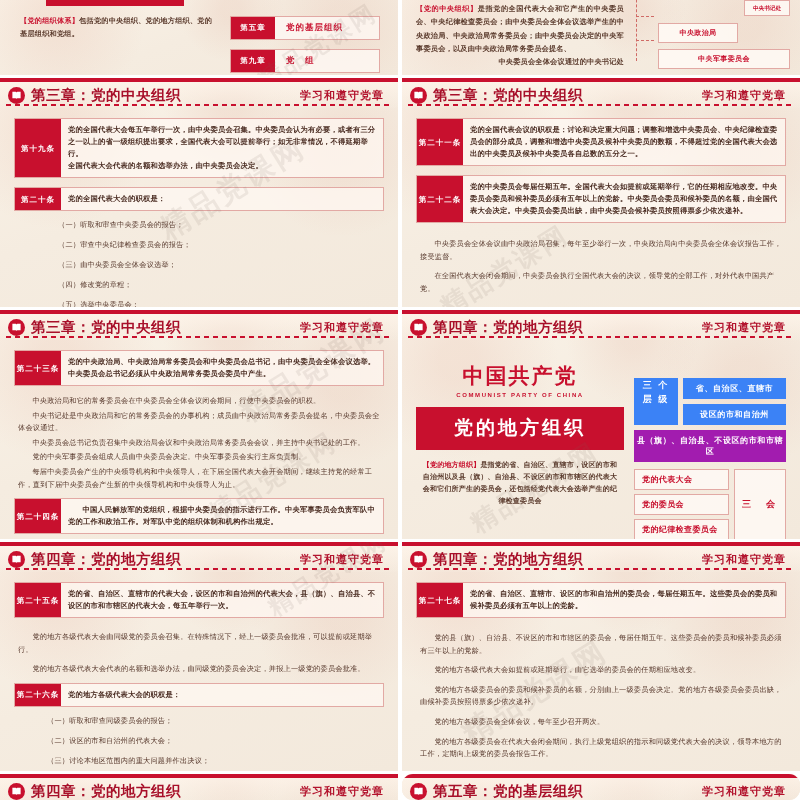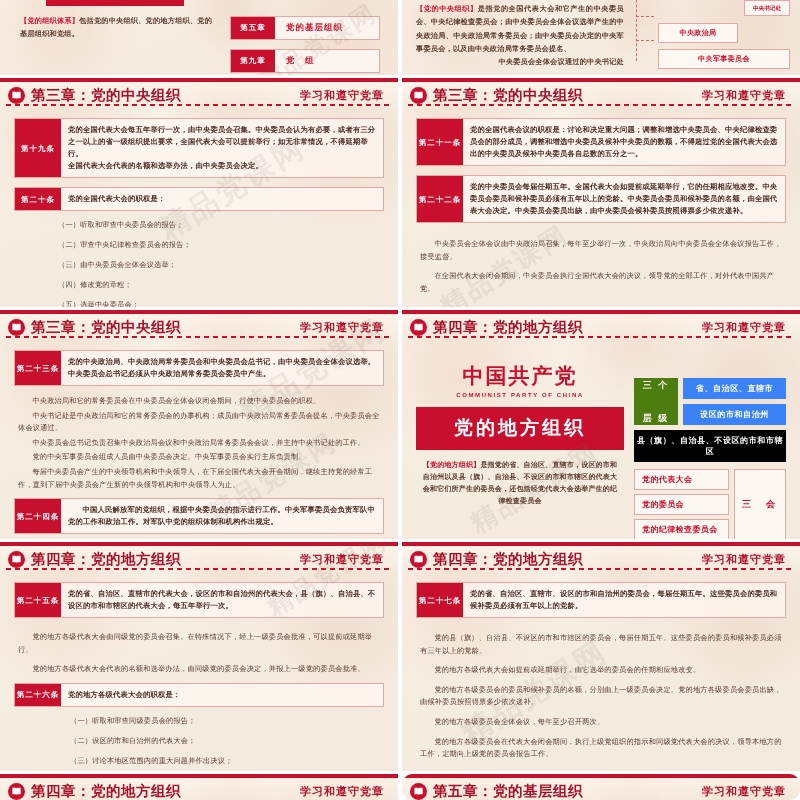--- a/index.html
+++ b/index.html
@@ -156,32 +156,32 @@
   .ts-desc{
     margin-top:9px; font-size:7px; line-height:1.7;
     color:#5a3a2c; font-weight:bold; text-align:center;
     padding:0 4px; letter-spacing:.2px;
   }
   .ts-desc .hl{ color:#c8102e; }
 
   .ts-right{ flex:1; padding-top:26px; }
   .lvl-wrap{ display:flex; gap:5px; }
   .lvl-tag{
-    flex:0 0 44px; background:#4d7c0f; color:#fff;
-    display:flex; flex-direction:column; align-items:center; justify-content:space-between;
+    flex:0 0 44px; background:#3b82f6; color:#fff;
+    display:flex; flex-direction:column; align-items:center; justify-content:flex-start;
     font-size:9px; font-weight:bold; letter-spacing:2px; line-height:1.6;
   }
   .lvl-col{ flex:1; display:flex; flex-direction:column; gap:5px; }
   .lvl-box{
     background:#3b82f6; color:#fff; text-align:center;
     font-size:8px; font-weight:bold; letter-spacing:.6px;
     padding:5px 2px;
   }
   .lvl-wide{
-    background:#000000; color:#fff; text-align:center;
+    background:#a21caf; color:#fff; text-align:center;
     font-size:8px; font-weight:bold; letter-spacing:.6px;
     padding:5px 2px; margin-top:5px;
   }
   .three-wrap{ display:flex; gap:5px; margin-top:7px; }
   .three-col{ flex:1; display:flex; flex-direction:column; gap:4px; }
   .three-item{
     border:1px solid #e2a9a4; background:rgba(255,250,246,.8);
     color:#c8102e; font-size:8px; font-weight:bold;
     padding:4px 7px; letter-spacing:.4px;
   }
@@ -480,21 +480,21 @@
       </div>
       <div style="height:4px;"></div>
       <div class="para">党的地方各级代表大会由同级党的委员会召集。在特殊情况下，经上一级委员会批准，可以提前或延期举行。</div>
       <div class="para">党的地方各级代表大会代表的名额和选举办法，由同级党的委员会决定，并报上一级党的委员会批准。</div>
       <div class="art">
         <div class="art-no">第二十六条</div>
         <div class="art-tx">
           <p>党的地方各级代表大会的职权是：</p>
         </div>
       </div>
-      <div class="clauses" style="margin-left:56px;">
+      <div class="clauses" style="margin-left:33px;">
         <div class="clause">（一）听取和审查同级委员会的报告；</div>
         <div class="clause">（二）设区的市和自治州的代表大会；</div>
         <div class="clause">（三）讨论本地区范围内的重大问题并作出决议；</div>
 
       </div>
     </div>
   </div>
   <div class="colgap"></div>
   <div class="slide">
     <div class="wm a" style="left:50px;top:130px;">精品党课网</div>

